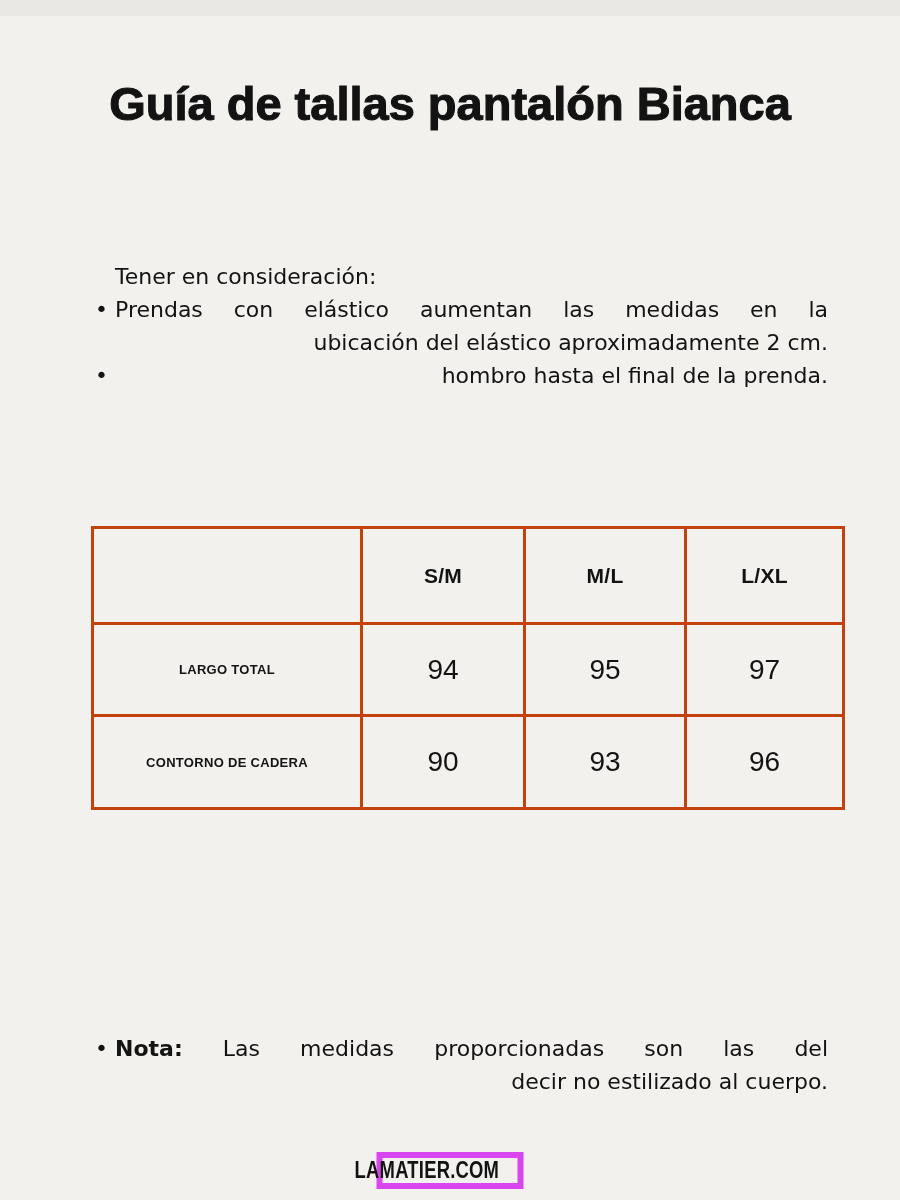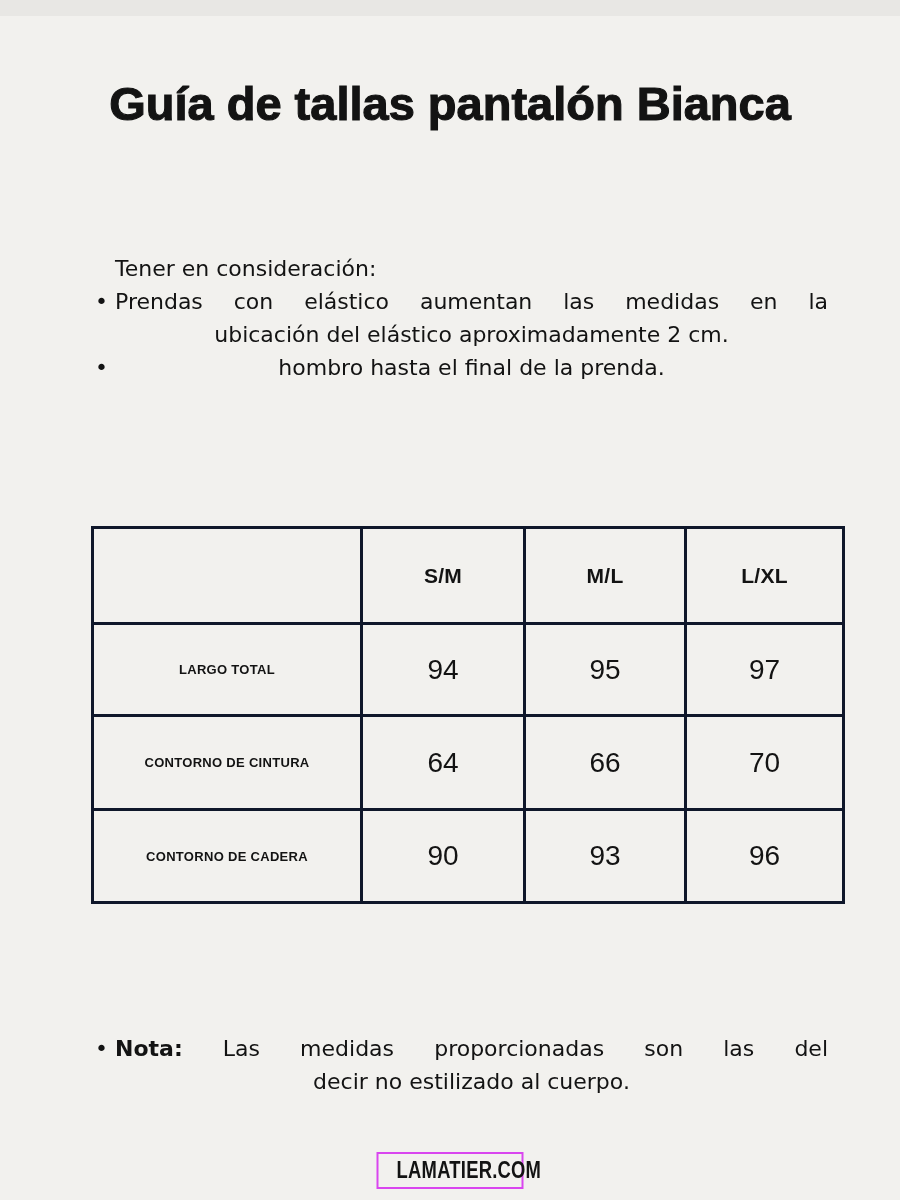--- a/index.html
+++ b/index.html
@@ -23,48 +23,48 @@
     font-family: "Liberation Sans", sans-serif;
     font-size: 47px;
     line-height: 52px;
     font-weight: bold;
     -webkit-text-stroke: 1.1px #131313;
     letter-spacing: 0px;
   }
   .considerations {
     position: absolute;
     left: 92px;
-    top: 236px;
+    top: 244px;
     width: 736px;
     font-size: 22px;
     line-height: 33px;
   }
   .c-heading { padding-left: 23px; }
   .bullet-item { position: relative; padding-left: 23px; }
   .bullet-mark {
     position: absolute;
     left: 3px;
     top: 0;
     line-height: 33px;
     font-size: 22px;
   }
   .jline { text-align: justify; text-align-last: justify; }
-  .lline { text-align: center; }
+  .lline { text-align: right; }
 
   .size-table {
     position: absolute;
     left: 91px;
     top: 510px;
     width: 751px;
     border-collapse: collapse;
     table-layout: fixed;
     font-family: "Liberation Sans", sans-serif;
   }
   .size-table th, .size-table td {
-    border: 3px solid #0f172a;
+    border: 3px solid #c2410c;
     text-align: center;
     vertical-align: middle;
     padding: 0;
     font-weight: normal;
   }
   .size-table th { font-size: 21px; font-weight: bold; letter-spacing: 0.3px; }
   .row-label {
     display: block;
     width: 196px;
     margin: 0 auto;
@@ -85,24 +85,24 @@
   }
   .note-label { font-weight: bold; }
 
   .footer-box {
     position: absolute;
     top: 1136px;
     left: 50%;
     transform: translateX(-50%);
     width: 147px;
     height: 37px;
-    border: 2px solid #d946ef;
+    border: 6px solid #d946ef;
     display: flex;
     align-items: center;
-    justify-content: flex-start;
+    justify-content: flex-end;
   }
   .footer-text {
     font-family: "Liberation Sans", sans-serif;
     font-size: 23px;
     font-weight: bold;
     white-space: nowrap;
     transform: scaleX(0.8);
     letter-spacing: 0.3px;
   }
 </style>
@@ -145,28 +145,20 @@
     </thead>
     <tbody>
       <tr style="height:92px">
         <td>
           <span class="row-label">LARGO TOTAL</span>
         </td>
         <td class="cell-value">94</td>
         <td class="cell-value">95</td>
         <td class="cell-value">97</td>
       </tr>
-      <tr style="height:94px">
-        <td>
-          <span class="row-label">CONTORNO DE CINTURA</span>
-        </td>
-        <td class="cell-value">64</td>
-        <td class="cell-value">66</td>
-        <td class="cell-value">70</td>
-      </tr>
       <tr style="height:93px">
         <td>
           <span class="row-label">CONTORNO DE CADERA</span>
         </td>
         <td class="cell-value">90</td>
         <td class="cell-value">93</td>
         <td class="cell-value">96</td>
       </tr>
     </tbody>
   </table>

